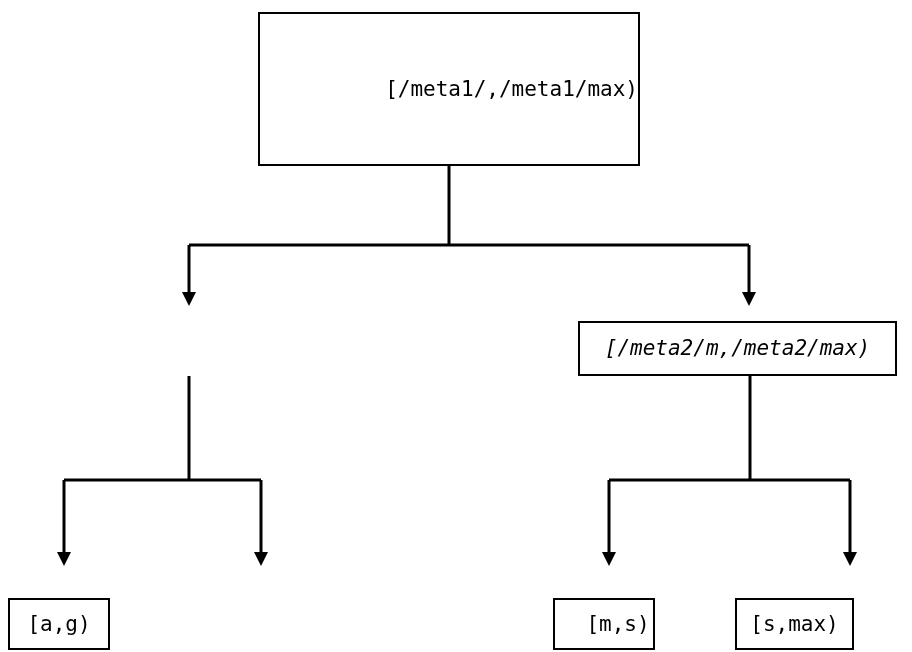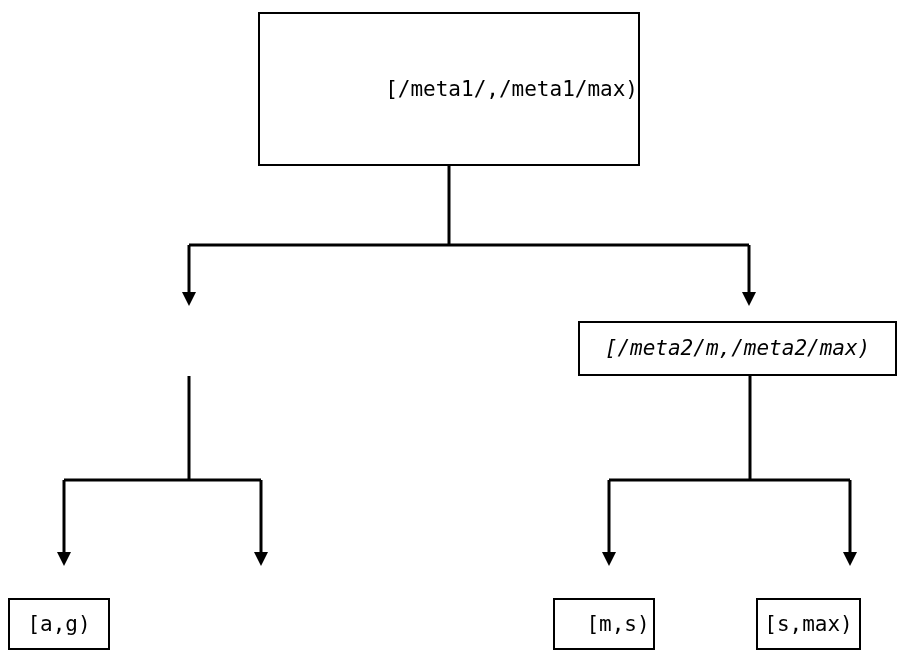--- a/index.html
+++ b/index.html
@@ -40,21 +40,21 @@
     display: block;
     letter-spacing: 0px;
   }
   .node-root      { left: 258px; top: 12px;  width: 382px; height: 154px; font-size: 21px; justify-content: flex-end; }
   .node-mid-left  { left: 20px;  top: 321px; width: 327px; height: 55px;  font-size: 21px; }
   .node-mid-right { left: 578px; top: 321px; width: 319px; height: 55px;  font-size: 21px; font-style: italic; }
   .node-leaf      { height: 52px; top: 582px; font-size: 21px; margin-top: 16px; }
   .node-leaf-ag   { left: 8px;   width: 102px; }
   .node-leaf-gm   { left: 205px; width: 102px; }
   .node-leaf-ms   { left: 553px; width: 102px; padding-left: 28px; }
-  .node-leaf-smax { left: 756px; width: 105px; }
+  .node-leaf-smax { left: 735px; width: 119px; }
 </style>
 </head>
 <body>
 
 <div id="canvas">
 
   <svg class="edges" viewBox="0 0 912 652" xmlns="http://www.w3.org/2000/svg">
     <g stroke="#000000" stroke-width="3" fill="none">
 
       <path d="M 449 166 L 449 245"></path>

